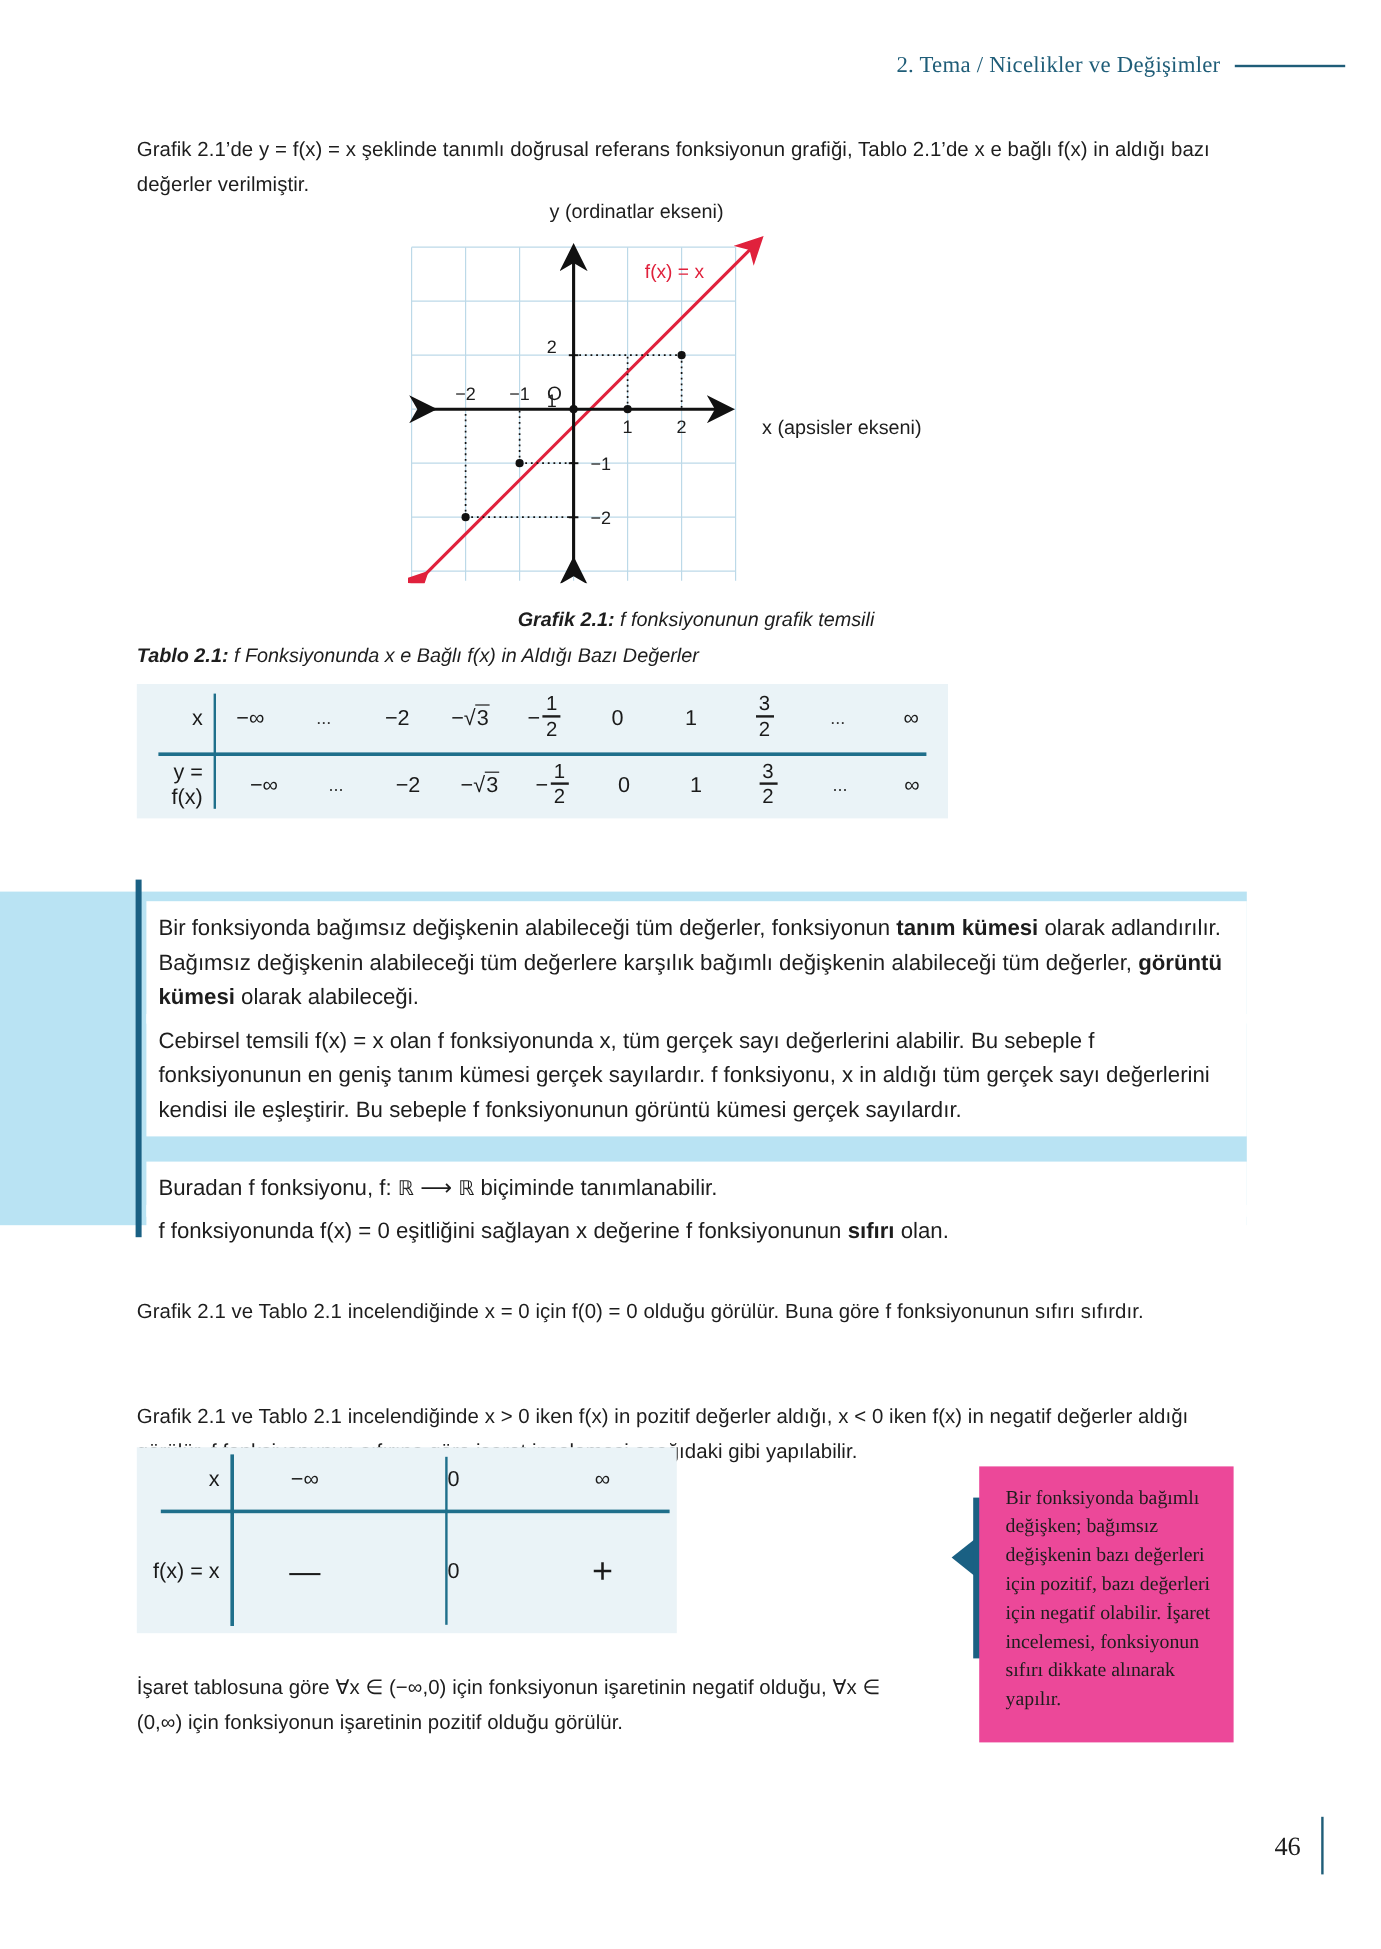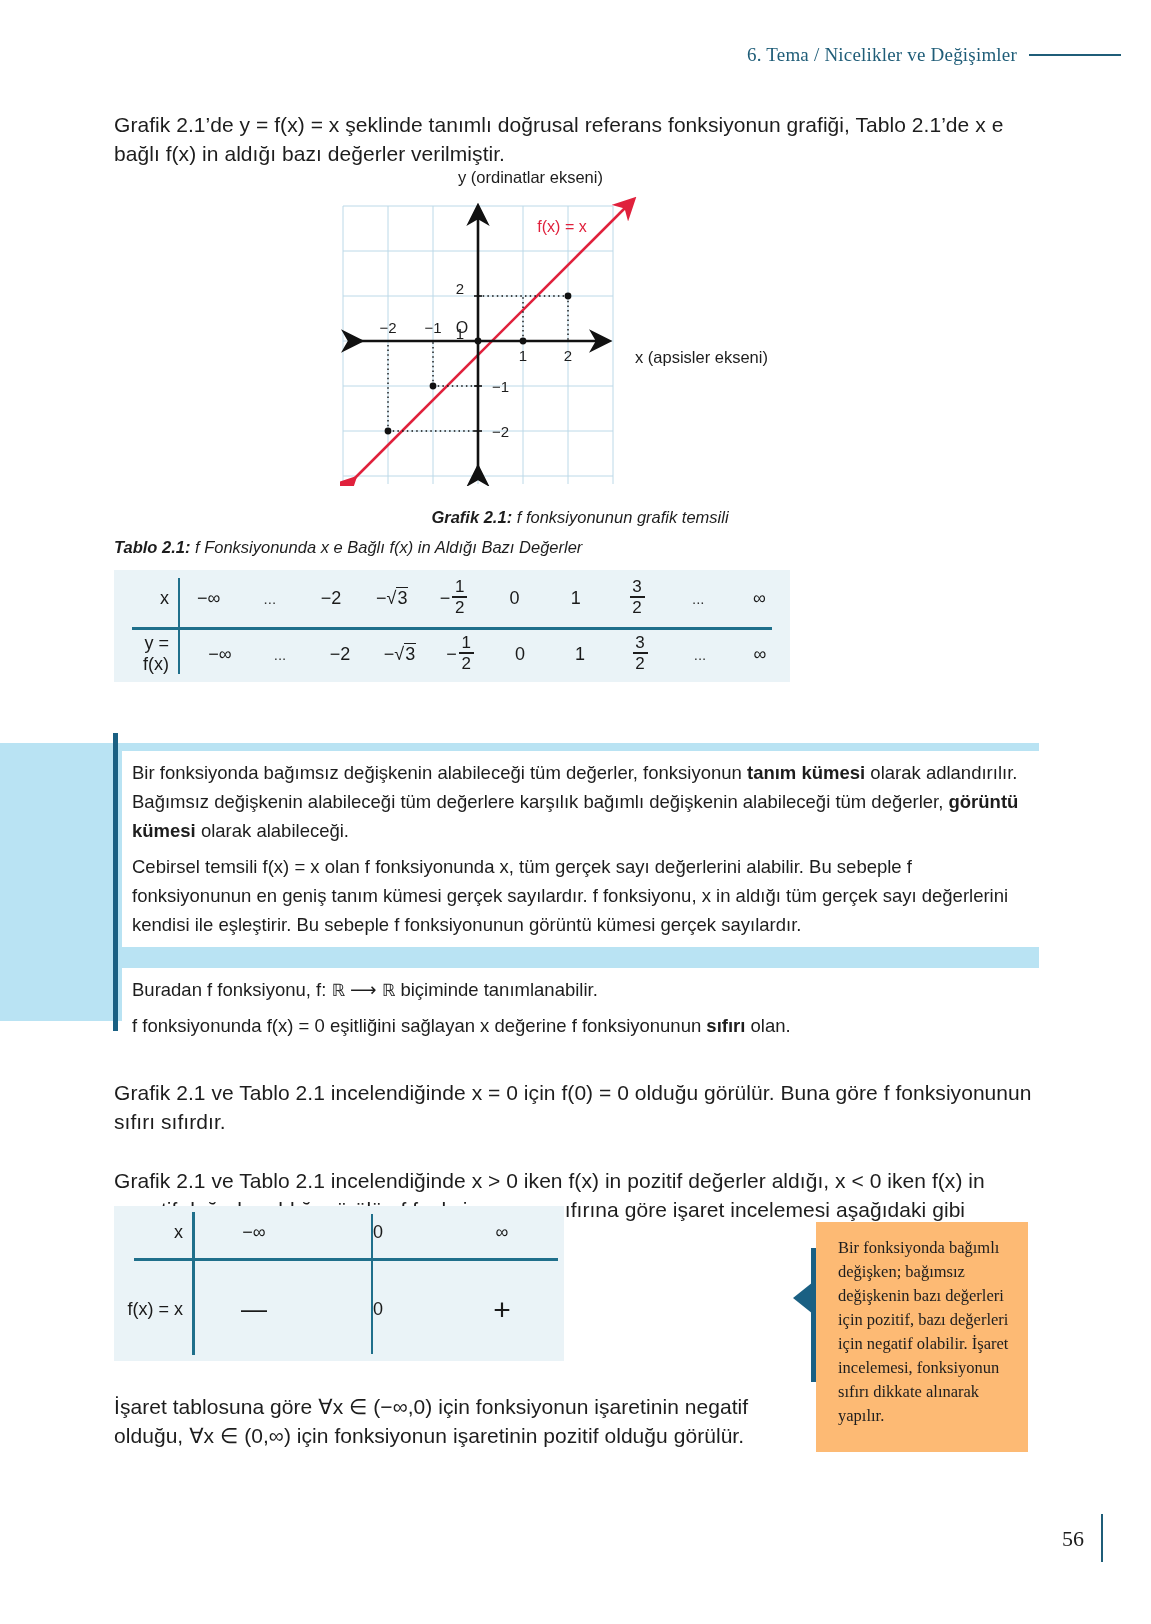--- a/index.html
+++ b/index.html
@@ -19,21 +19,21 @@
   }
   .header-title{
     font-family:"Liberation Serif", serif;
     font-size:19px;color:#1f5d78;letter-spacing:.2px;white-space:nowrap;
   }
   .header-rule{width:92px;height:2px;background:#1f5d78;}
 
   
   .para{
     position:absolute;
-    font-size:21px;line-height:29px;color:#1d1d1d;
+    font-size:17px;line-height:29px;color:#1d1d1d;
     letter-spacing:.05px;
   }
   .intro{left:114px;top:110px;width:925px;}
   .p-zero{left:114px;top:1078px;width:925px;}
   .p-sign{left:114px;top:1138px;width:925px;margin-top:28px;}
   .p-final{left:114px;top:1392px;width:660px;}
 
   
   .graph-wrap{position:absolute;left:330px;top:168px;width:500px;height:330px;}
   .graph-ytitle{
@@ -102,21 +102,21 @@
   .srow.sr2{top:52px;height:103px;}
   .slabel{width:78px;text-align:right;padding-right:9px;font-size:18px;box-sizing:border-box;}
   .scells{flex:1;display:flex;align-items:center;position:relative;}
   .scell{flex:1;text-align:center;font-size:18px;}
   .sminus{font-size:26px;}
   .splus{font-size:30px;}
 
   
   .sidenote{
     position:absolute;left:816px;top:1222px;width:212px;height:230px;
-    background:#fdba74;
+    background:#ec4899;
     font-family:"Liberation Serif", serif;
     font-size:16.5px;line-height:24px;color:#1d1d1d;
     padding:14px 16px 10px 22px;box-sizing:border-box;
   }
   .sidebar-strip{position:absolute;left:811px;top:1248px;width:6px;height:134px;background:#1a6083;}
   .sidearrow{
     position:absolute;left:793px;top:1282px;
     width:0;height:0;
     border-top:16px solid transparent;
     border-bottom:16px solid transparent;
@@ -129,21 +129,21 @@
     font-family:"Liberation Serif", serif;font-size:22px;color:#1d1d1d;
   }
   .footer-rule{position:absolute;right:48px;bottom:62px;width:2px;height:48px;background:#1f5d78;}
 </style>
 </head>
 <body>
 
 <div class="page">
 
   <div class="header">
-    <div class="header-title">6. Tema / Nicelikler ve Değişimler</div>
+    <div class="header-title">2. Tema / Nicelikler ve Değişimler</div>
     <div class="header-rule"></div>
   </div>
 
   <div class="para intro">Grafik 2.1’de y = f(x) = x şeklinde tanımlı doğrusal referans fonksiyonun grafiği, Tablo 2.1’de x e bağlı f(x) in aldığı bazı değerler verilmiştir.</div>
 
   <div class="graph-wrap">
     <div class="graph-ytitle">y (ordinatlar ekseni)</div>
     <div class="graph-xtitle">x (apsisler ekseni)</div>
     <svg class="graph-svg" width="300" height="290" viewBox="0 0 300 290">
 
@@ -323,16 +323,16 @@
       </div>
     </div>
   </div>
 
   <div class="sidearrow"></div>
   <div class="sidebar-strip"></div>
   <div class="sidenote">Bir fonksiyonda bağımlı değişken; bağımsız değişkenin bazı değerleri için pozitif, bazı değerleri için negatif olabilir. İşaret incelemesi, fonksiyonun sıfırı dikkate alınarak yapılır.</div>
 
   <div class="para p-final">İşaret tablosuna göre ∀x ∈ (−∞,0) için fonksiyonun işaretinin negatif olduğu, ∀x ∈ (0,∞) için fonksiyonun işaretinin pozitif olduğu görülür.</div>
 
-  <div class="pageno">56</div>
+  <div class="pageno">46</div>
   <div class="footer-rule"></div>
 
 </div>
 
 </body></html>

